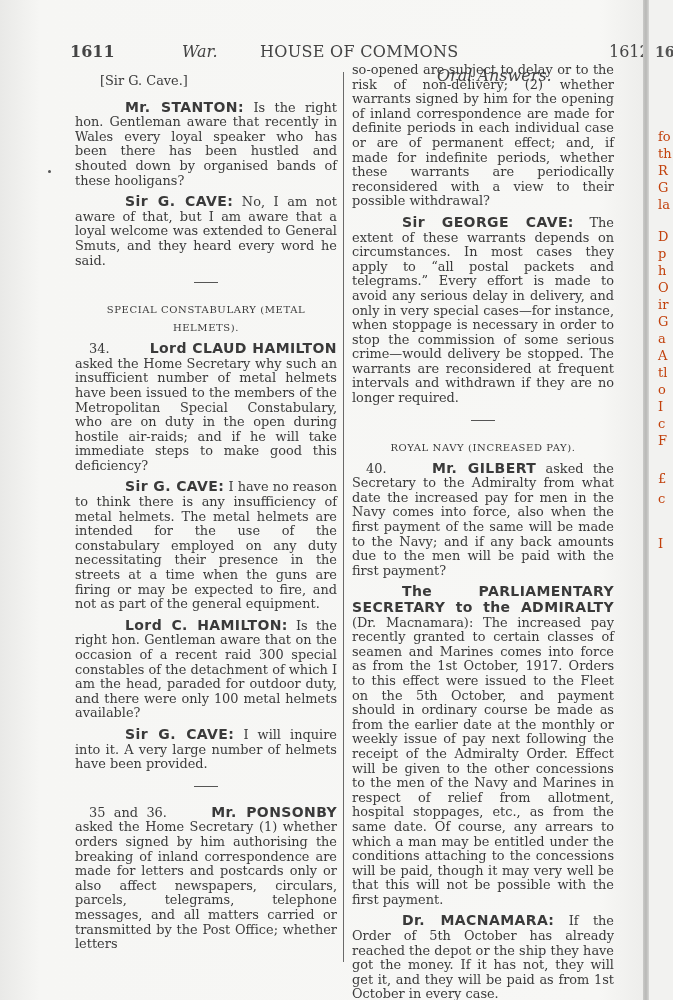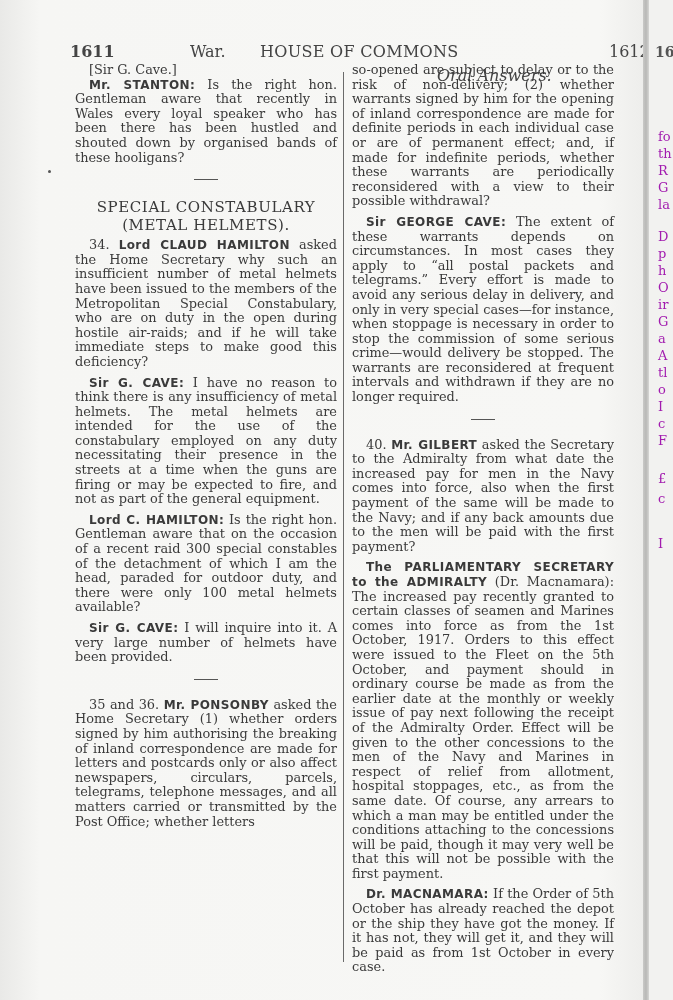--- a/index.html
+++ b/index.html
@@ -18,51 +18,51 @@
     background: linear-gradient(90deg, #c9c9c7, #b8b8b6 50%, #d6d6d4);
   }
   .next-page {
     position: absolute; left: 649px; top: 0; width: 24px; height: 1000px;
     background: #f2f2f0; overflow: hidden;
   }
   .next-page .num {
     position: absolute; left: 6px; top: 44px; font-size: 14px; font-weight: bold; color: #555;
   }
   .next-page .frag {
-    position: absolute; left: 9px; font-size: 13px; color: #a21caf; line-height: 17px;
+    position: absolute; left: 9px; font-size: 13px; color: #c2410c; line-height: 17px;
   }
   .header {
     position: absolute; top: 42px; left: 70px; width: 560px; height: 20px;
     font-size: 16px; color: #444;
   }
   .header span { position: absolute; top: 0; }
   .h-left-num { left: 0; font-weight: bold; }
-  .h-left-title { left: 120px; }
+  .h-left-title { left: 112px; font-style: italic; }
   .h-center { left: 190px; letter-spacing: 0.3px; }
   .h-right-title { left: 367px; font-style: italic; margin-top: 24px; }
   .h-right-num { left: 539px; }
 
   .col {
     position: absolute; top: 63px; width: 262px;
     font-size: 12.9px; line-height: 14.6px; text-align: justify;
   }
   .col-left { left: 75px; }
   .col-right { left: 352px; width: 262px; }
   .col-rule {
     position: absolute; left: 343px; top: 72px; width: 1px; height: 890px; background: #6a6a6a;
   }
   p { margin: 0 0 6px 0; text-indent: 14px; }
   p.noindent { text-indent: 0; }
-  .running { text-indent: 14px; margin: 0; }
+  .running { text-indent: 14px; margin: 11px; }
   .speaker {
     font-family: "DejaVu Sans", "Liberation Sans", sans-serif;
-    font-weight: bold; font-size: 12px; letter-spacing: 0.4px; color: #3a3a3a;
+    font-weight: bold; font-size: 14px; letter-spacing: 0.4px; color: #3a3a3a; margin-left: 36px;
   }
   .heading {
-    text-align: center; font-size: 15px; letter-spacing: 0.6px; margin: 10px 0 4px 0;
+    text-align: center; font-size: 10px; letter-spacing: 0.6px; margin: 10px 0 4px 0;
     line-height: 18px;
   }
   .divider {
     width: 24px; height: 1px; background: #555; margin: 14px auto 18px auto;
   }
   .mark { position: absolute; left: 48px; top: 170px; width: 3px; height: 3px; background: #555; border-radius: 50%; }
 </style>
 </head>
 <body>
 
@@ -77,20 +77,24 @@
   </div>
 
   <div class="mark"></div>
 
   <div class="col col-left">
     <p class="running">[Sir G. Cave.]</p>
 
     <p>
       <span class="speaker">Mr. STANTON:</span>
       <span>Is the right hon. Gentleman aware that recently in Wales every loyal speaker who has been there has been hustled and shouted down by organised bands of these hooligans?</span>
+    </p>
+    <p>
+      <span class="speaker">Sir G. CAVE:</span>
+      <span>No, I am not aware of that, but I am aware that a loyal welcome was extended to General Smuts, and they heard every word he said.</span>
     </p>
 
     <div class="divider"></div>
     <div class="heading">SPECIAL CONSTABULARY (METAL HELMETS).</div>
 
     <p>
       <span>34.</span>
       <span class="speaker">Lord CLAUD HAMILTON</span>
       <span>asked the Home Secretary why such an insufficient number of metal helmets have been issued to the members of the Metropolitan Special Constabulary, who are on duty in the open during hostile air-raids; and if he will take immediate steps to make good this deficiency?</span>
     </p>
@@ -121,20 +125,21 @@
 
   <div class="col col-right">
     <p class="noindent">so-opened are subject to delay or to the risk of non-delivery; (2) whether warrants signed by him for the opening of inland correspondence are made for definite periods in each individual case or are of permanent effect; and, if made for indefinite periods, whether these warrants are periodically reconsidered with a view to their possible withdrawal?</p>
 
     <p>
       <span class="speaker">Sir GEORGE CAVE:</span>
       <span>The extent of these warrants depends on circumstances. In most cases they apply to “all postal packets and telegrams.” Every effort is made to avoid any serious delay in delivery, and only in very special cases—for instance, when stoppage is necessary in order to stop the commission of some serious crime—would delivery be stopped. The warrants are reconsidered at frequent intervals and withdrawn if they are no longer required.</span>
     </p>
 
     <div class="divider"></div>
+    <div class="heading">ROYAL NAVY (INCREASED PAY).</div>
 
     <p>
       <span>40.</span>
       <span class="speaker">Mr. GILBERT</span>
       <span>asked the Secretary to the Admiralty from what date the increased pay for men in the Navy comes into force, also when the first payment of the same will be made to the Navy; and if any back amounts due to the men will be paid with the first payment?</span>
     </p>
 
     <p>
       <span class="speaker">The PARLIAMENTARY SECRETARY to the ADMIRALTY</span>
       <span>(Dr. Macnamara):</span>

